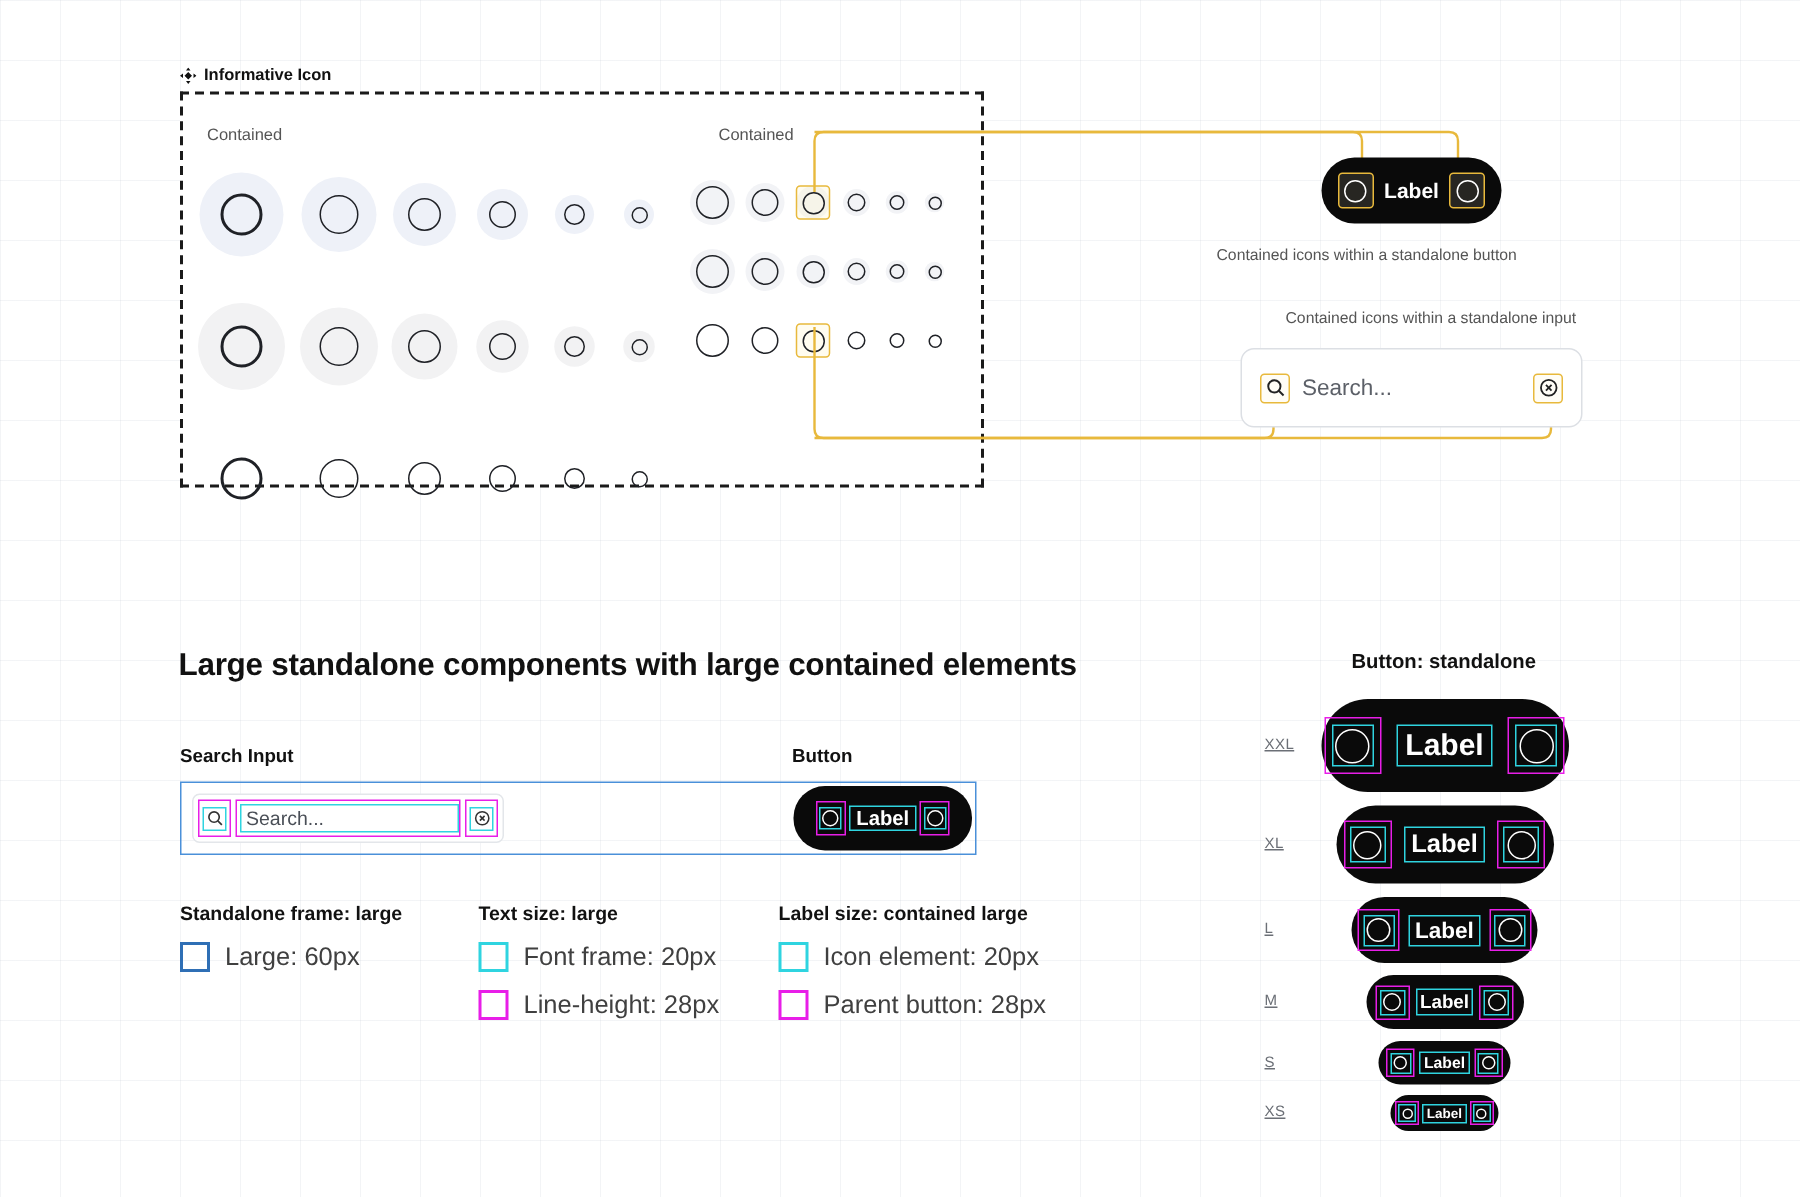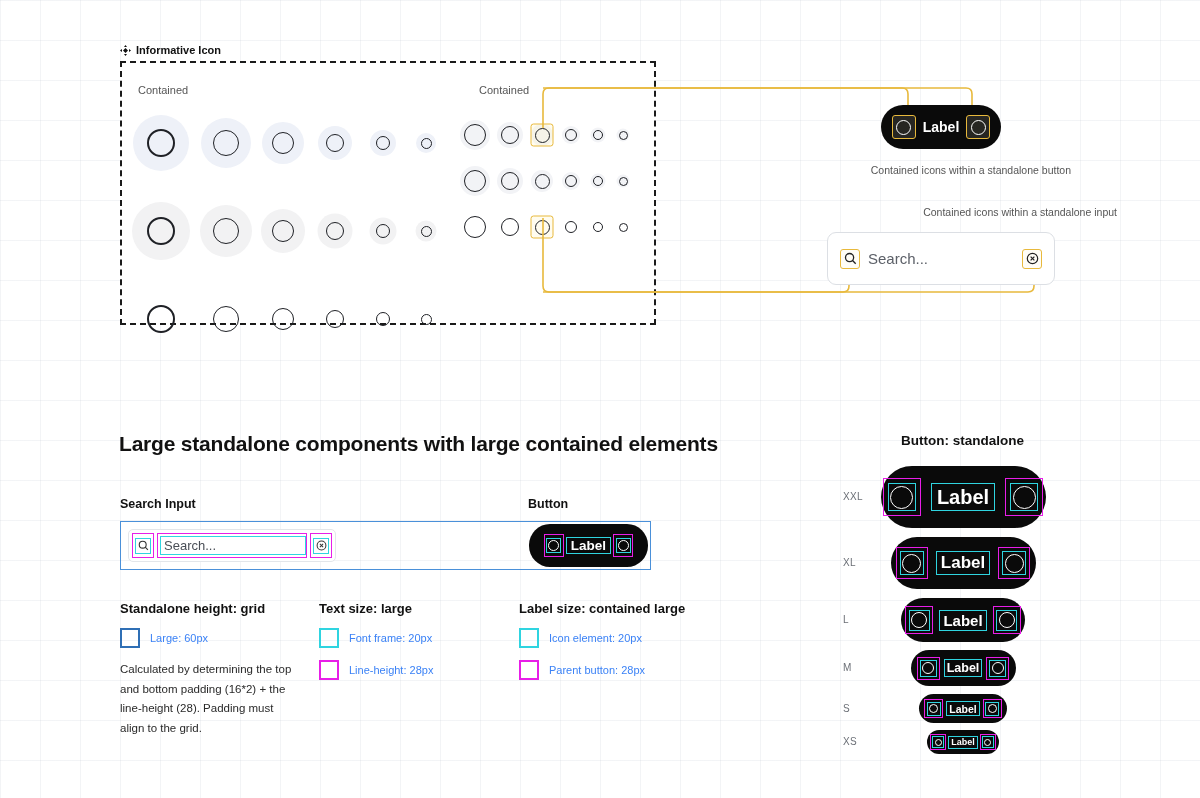--- a/index.html
+++ b/index.html
@@ -84,21 +84,21 @@
   }
   #top-label-btn .yico {
     width: 24px; height: 24px; border: 1.6px solid #e8b93c; border-radius: 3px;
     display: flex; align-items: center; justify-content: center;
     background: rgba(255,245,210,0.12);
   }
   #top-label-btn .yico .ring { border: 1.8px solid #ffffff; width: 15px; height: 15px; }
   #top-label-btn .btn-text { color: #fff; font-size: 14px; font-weight: bold; }
 
   .caption {
-    font-size: 10.5px; color: #555; text-align: right; width: 260px;
+    font-size: 10.5px; color: #555; text-align: left; width: 260px;
   }
   #caption-btn   { left: 811px; top: 164px; }
   #caption-input { left: 857px; top: 206px; }
 
   
   #top-search {
     left: 827px; top: 232px; width: 228px; height: 53px;
     border: 1px solid #dcdfe4; border-radius: 9px; background: #fff;
     display: flex; align-items: center; padding: 0 12px; gap: 8px;
     z-index: 6;
@@ -168,35 +168,36 @@
   #spec-button .lbl-wrap span { color: #fff; font-size: 13.5px; font-weight: bold; }
 
   
   .legend-col { position: absolute; }
   .legend-title { font-size: 13px; font-weight: bold; color: #111; margin-bottom: 12px; }
   .legend-item { display: flex; align-items: center; gap: 10px; margin-bottom: 12px; }
   .swatch { width: 20px; height: 20px; flex: none; background: transparent; }
   .sw-blue    { border: 2px solid #2f6fb5; }
   .sw-cyan    { border: 2px solid #2fd4e0; }
   .sw-magenta { border: 2px solid #e81ee8; }
-  .legend-item span { font-size: 11px; color: #3b82f6; }
+  .legend-item span { font-size: 17px; color: #404040; }
   .note { font-size: 11.5px; color: #2a2a2a; line-height: 19.5px; max-width: 175px; margin-top: 2px; }
 
   #col-height { left: 120px; top: 601px; }
   #col-text   { left: 319px; top: 601px; }
   #col-icon   { left: 519px; top: 601px; }
 
   
   #scale-title {
     left: 831px; top: 433px; width: 263px; text-align: center;
     font-size: 13.5px; font-weight: bold; color: #111;
   }
   .scale-tag {
     position: absolute; font-size: 10px; color: #6b6f76; font-weight: normal;
     letter-spacing: 0.3px;
+    text-decoration: underline;
   }
   .sbtn {
     background: #0a0a0a; display: flex; align-items: center; justify-content: center;
     position: absolute;
   }
   .sbtn .icon-m { border: 1.5px solid #e81ee8; display: flex; align-items: center;
                   justify-content: center; flex: none; }
   .sbtn .icon-m .inner { border: 1.2px solid #2fd4e0; display: flex; align-items: center;
                          justify-content: center; }
   .sbtn .lbl-wrap { border: 1.2px solid #2fd4e0; display: flex; align-items: center; }
@@ -448,26 +449,25 @@
     <span>Label</span>
   </span>
   <span class="icon-m">
     <span class="inner">
       <span style="width:11px;height:11px;border:1.5px solid #fff;border-radius:50%;display:block"></span>
     </span>
   </span>
 </div>
 
 <div class="legend-col" id="col-height">
-  <div class="legend-title">Standalone height: grid</div>
+  <div class="legend-title">Standalone frame: large</div>
   <div class="legend-item">
     <span class="swatch sw-blue"></span>
     <span>Large: 60px</span>
   </div>
-  <div class="note">Calculated by determining the top and bottom padding (16*2) + the line-height (28). Padding must align to the grid.</div>
 </div>
 
 <div class="legend-col" id="col-text">
   <div class="legend-title">Text size: large</div>
   <div class="legend-item">
     <span class="swatch sw-cyan"></span>
     <span>Font frame:  20px</span>
   </div>
   <div class="legend-item">
     <span class="swatch sw-magenta"></span>

